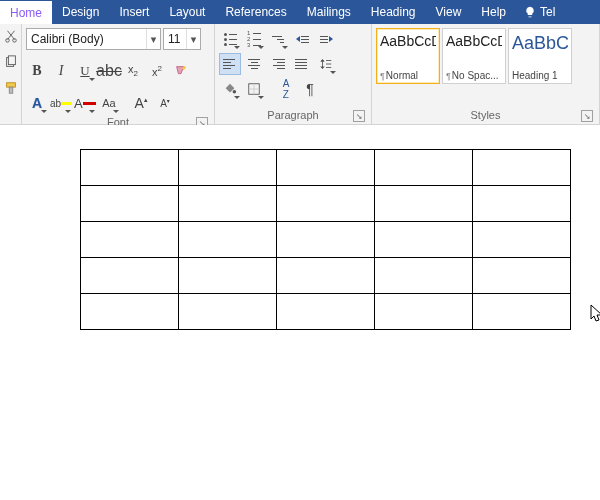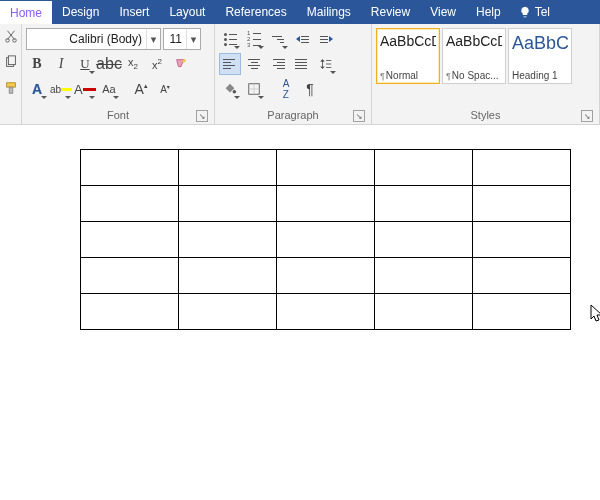--- a/index.html
+++ b/index.html
@@ -67,21 +67,21 @@
   display:flex; align-items:center; justify-content:center;
   font-size:8px; color:#666;
 }
 
 .gclip { width: 22px; padding:2px 2px 0 2px;}
 .gclip .group-body{ flex-direction:column; gap:10px; align-items:center; padding-top:2px;}
 .ic { width:16px; height:16px; display:inline-flex; align-items:center; justify-content:center; color:#555;}
 .ic svg { width:14px; height:14px; }
 
 .gfont { width: 193px; }
-.gfont .group-body { flex-direction: column; gap: 3px; padding-top:2px;text-align:right;}
+.gfont .group-body { flex-direction: column; gap: 10px; padding-top:2px;}
 .row { display:flex; align-items:center; gap:2px; }
 .combo {
   display:flex; align-items:center;
   background:#fff; border:1px solid #ababab;
   height:22px;
 }
 .combo .val { flex:1; padding:0 4px; font-size:12px; color:#222;}
 .combo .dd { width:14px; display:flex; align-items:center; justify-content:center; color:#555; border-left:1px solid #e0e0e0; height:100%;}
 .fontname { width: 135px; }
 .fontsize { width: 38px; }
@@ -156,21 +156,21 @@
 </head>
 <body>
 
 <div class="tabs">
   <div class="tab active">Home</div>
   <div class="tab">Design</div>
   <div class="tab">Insert</div>
   <div class="tab">Layout</div>
   <div class="tab">References</div>
   <div class="tab">Mailings</div>
-  <div class="tab">Review</div>
+  <div class="tab">Heading</div>
   <div class="tab">View</div>
   <div class="tab">Help</div>
   <div class="tab bulb">
     <span class="bulb-icon">
       <svg viewBox="0 0 16 16">
           <path fill="#fff" d="M8 1a5 5 0 00-3 9v2h6v-2a5 5 0 00-3-9zM6 14h4v1H6z"></path>
         </svg>
     </span>
     <span>Tel</span>
   </div>

